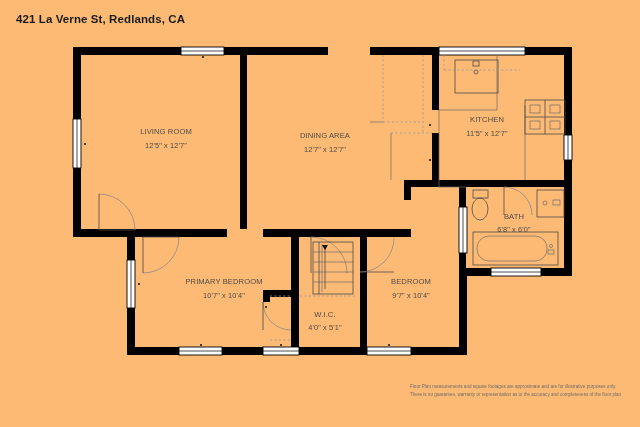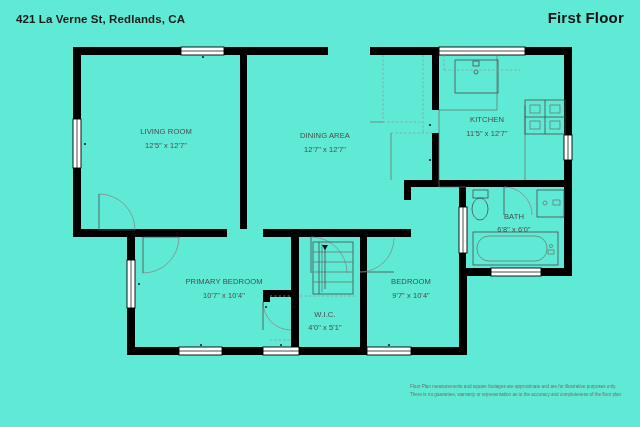--- a/index.html
+++ b/index.html
@@ -1,17 +1,17 @@
 <!DOCTYPE html>
 <html><head>
 <meta charset="utf-8">
 <style>
   html,body{margin:0;padding:0;background:#ffffff;}
   body{width:640px;height:427px;font-family:"Liberation Sans",sans-serif;position:relative;overflow:hidden;}
-  .page{position:absolute;inset:0;background:#5eead4;}
+  .page{position:absolute;inset:0;background:#fdba74;}
   #title{position:absolute;left:16px;top:13px;font-size:11.5px;font-weight:bold;color:#1a1a1a;letter-spacing:.1px;}
   #floor{position:absolute;right:16px;top:9px;font-size:15px;font-weight:bold;color:#111;letter-spacing:.2px;}
   #plan{position:absolute;left:0;top:0;}
   .disc{position:absolute;right:14px;top:383px;width:216px;font-size:4.6px;line-height:1.72;color:#6e6e6e;text-align:left;}
   .rl{font-size:7.6px;fill:#4a4a4a;font-family:"Liberation Sans",sans-serif;text-anchor:middle;letter-spacing:.1px;}
   .rd{font-size:7.4px;fill:#4a4a4a;font-family:"Liberation Sans",sans-serif;text-anchor:middle;letter-spacing:.1px;}
   .wall{fill:#000;}
   .thin{fill:none;stroke:#4d4d4d;stroke-width:.8;}
   .thin2{fill:none;stroke:#6b6b6b;stroke-width:.7;}
   .arc{fill:none;stroke:#8a8a8a;stroke-width:.8;}
@@ -19,21 +19,20 @@
   .winf{fill:#fff;stroke:#000;stroke-width:.9;}
   .winl{stroke:#000;stroke-width:.7;}
   .dot{fill:#111;}
 </style>
 </head>
 <body>
 
 <div class="page">
 
   <div id="title">421 La Verne St, Redlands, CA</div>
-  <div id="floor">First Floor</div>
 
   <svg id="plan" width="640" height="427" viewBox="0 0 640 427">
 
     <g>
 
       <rect class="wall" x="73" y="47" width="108" height="8"></rect>
       <rect class="wall" x="224" y="47" width="104" height="8"></rect>
       <rect class="wall" x="370" y="47" width="62" height="8"></rect>
       <rect class="wall" x="525" y="47" width="47" height="8"></rect>
 

